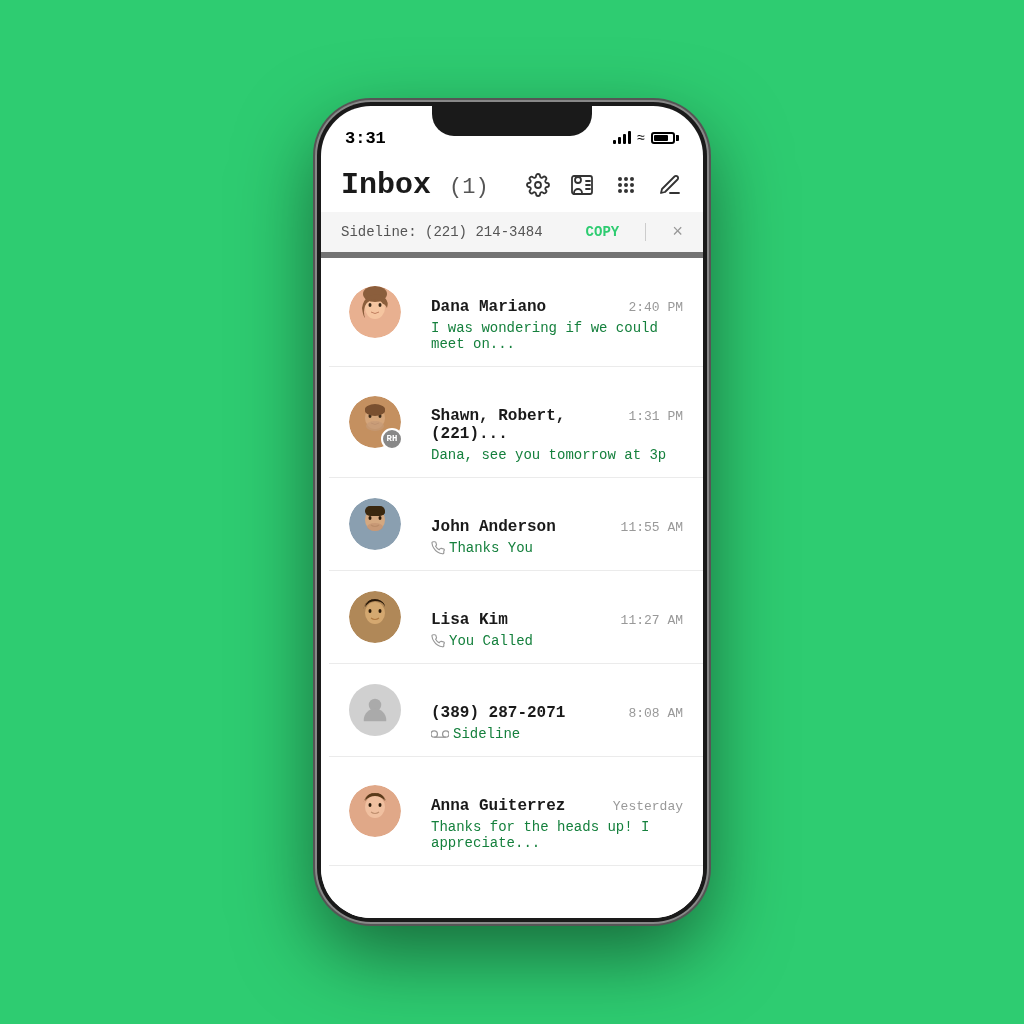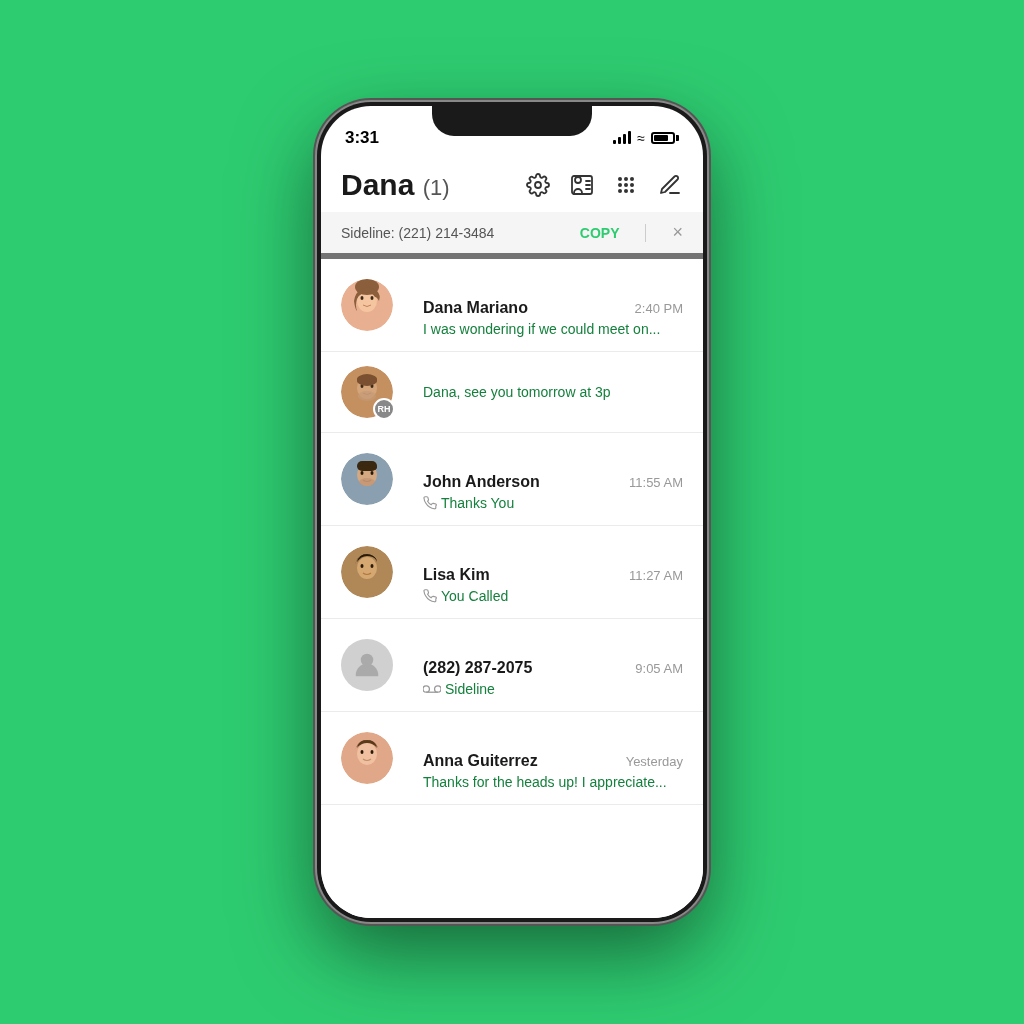--- a/index.html
+++ b/index.html
@@ -35,20 +35,21 @@
 
     .phone-inner {
       position: absolute;
       top: 4px;
       left: 4px;
       right: 4px;
       bottom: 4px;
       background: #ffffff;
       border-radius: 50px;
       overflow: hidden;
+      font-family: Liberation Mono, monospace;
     }
 
     
     .notch {
       position: absolute;
       top: 0;
       left: 50%;
       transform: translateX(-50%);
       width: 160px;
       height: 30px;
@@ -204,20 +205,21 @@
 
     .close-btn {
       font-size: 18px;
       color: #999;
       cursor: pointer;
     }
 
     
     .inbox-list {
       overflow-y: auto;
+      padding-left: 8px;
     }
 
     .inbox-item {
       display: flex;
       align-items: center;
       padding: 14px 20px;
       border-bottom: 1px solid #ebebeb;
       cursor: pointer;
       position: relative;
     }
@@ -322,21 +324,21 @@
             </div>
             <div class="battery-tip"></div>
           </div>
         </div>
       </div>
 
       <div class="app-content">
 
         <div class="app-header">
           <div class="header-title">
-            <span>Dana</span>&nbsp;<span style="font-size:22px; font-weight:400; color:#555;">(1)</span>
+            <span>Inbox</span>&nbsp;<span style="font-size:22px; font-weight:400; color:#555;">(1)</span>
           </div>
           <div class="header-icons">
             <div class="header-icon">
               <svg width="24" height="24" viewBox="0 0 24 24" fill="none" stroke="#333" stroke-width="1.8" stroke-linecap="round" stroke-linejoin="round">
                 <circle cx="12" cy="12" r="3"></circle>
                 <path d="M19.4 15a1.65 1.65 0 0 0 .33 1.82l.06.06a2 2 0 0 1-2.83 2.83l-.06-.06a1.65 1.65 0 0 0-1.82-.33 1.65 1.65 0 0 0-1 1.51V21a2 2 0 0 1-4 0v-.09A1.65 1.65 0 0 0 9 19.4a1.65 1.65 0 0 0-1.82.33l-.06.06a2 2 0 0 1-2.83-2.83l.06-.06A1.65 1.65 0 0 0 4.68 15a1.65 1.65 0 0 0-1.51-1H3a2 2 0 0 1 0-4h.09A1.65 1.65 0 0 0 4.6 9a1.65 1.65 0 0 0-.33-1.82l-.06-.06a2 2 0 0 1 2.83-2.83l.06.06A1.65 1.65 0 0 0 9 4.68a1.65 1.65 0 0 0 1-1.51V3a2 2 0 0 1 4 0v.09a1.65 1.65 0 0 0 1 1.51 1.65 1.65 0 0 0 1.82-.33l.06-.06a2 2 0 0 1 2.83 2.83l-.06.06A1.65 1.65 0 0 0 19.4 9a1.65 1.65 0 0 0 1.51 1H21a2 2 0 0 1 0 4h-.09a1.65 1.65 0 0 0-1.51 1z"></path>
               </svg>
             </div>
             <div class="header-icon">
               <svg width="24" height="24" viewBox="0 0 24 24" fill="none" stroke="#333" stroke-width="1.8" stroke-linecap="round" stroke-linejoin="round">
@@ -418,20 +420,24 @@
                   <path d="M22 27 Q26 30 30 27" stroke="#b08060" stroke-width="1" fill="none"></path>
                   <ellipse cx="26" cy="14" rx="10" ry="6" fill="#7a5030"></ellipse>
                   <rect x="16" y="10" width="20" height="8" rx="4" fill="#7a5030"></rect>
 
                   <ellipse cx="26" cy="30" rx="9" ry="5" fill="#c49a78" opacity="0.7"></ellipse>
                 </svg>
               </div>
               <div class="badge-overlay">RH</div>
             </div>
             <div class="item-content">
+              <div class="item-top">
+                <span class="item-name">Shawn, Robert, (221)...</span>
+                <span class="item-time">1:31 PM</span>
+              </div>
               <div class="item-preview">Dana, see you tomorrow at 3p</div>
             </div>
           </div>
 
           <div class="inbox-item">
             <div class="avatar-wrapper">
               <div class="face-svg">
                 <svg viewBox="0 0 52 52" xmlns="http://www.w3.org/2000/svg">
                   <circle cx="26" cy="26" r="26" fill="#8a9fb0"></circle>
                   <ellipse cx="26" cy="22" rx="10" ry="11" fill="#d4a880"></ellipse>
@@ -492,22 +498,22 @@
             <div class="avatar-wrapper">
               <div class="avatar-placeholder">
                 <svg width="30" height="30" viewBox="0 0 24 24" fill="none">
                   <circle cx="12" cy="8" r="5" fill="#aaa"></circle>
                   <path d="M3 21v-1a9 9 0 0 1 18 0v1" fill="#aaa"></path>
                 </svg>
               </div>
             </div>
             <div class="item-content">
               <div class="item-top">
-                <span class="item-name">(282) 287-2075</span>
-                <span class="item-time">9:05 AM</span>
+                <span class="item-name">(389) 287-2071</span>
+                <span class="item-time">8:08 AM</span>
               </div>
               <div class="item-preview">
                 <svg width="18" height="10" viewBox="0 0 28 14" fill="none" stroke="#999" stroke-width="2">
                   <circle cx="5" cy="7" r="5"></circle>
                   <circle cx="23" cy="7" r="5"></circle>
                   <line x1="5" y1="12" x2="23" y2="12"></line>
                 </svg>
                 <span>Sideline</span>
               </div>
             </div>

